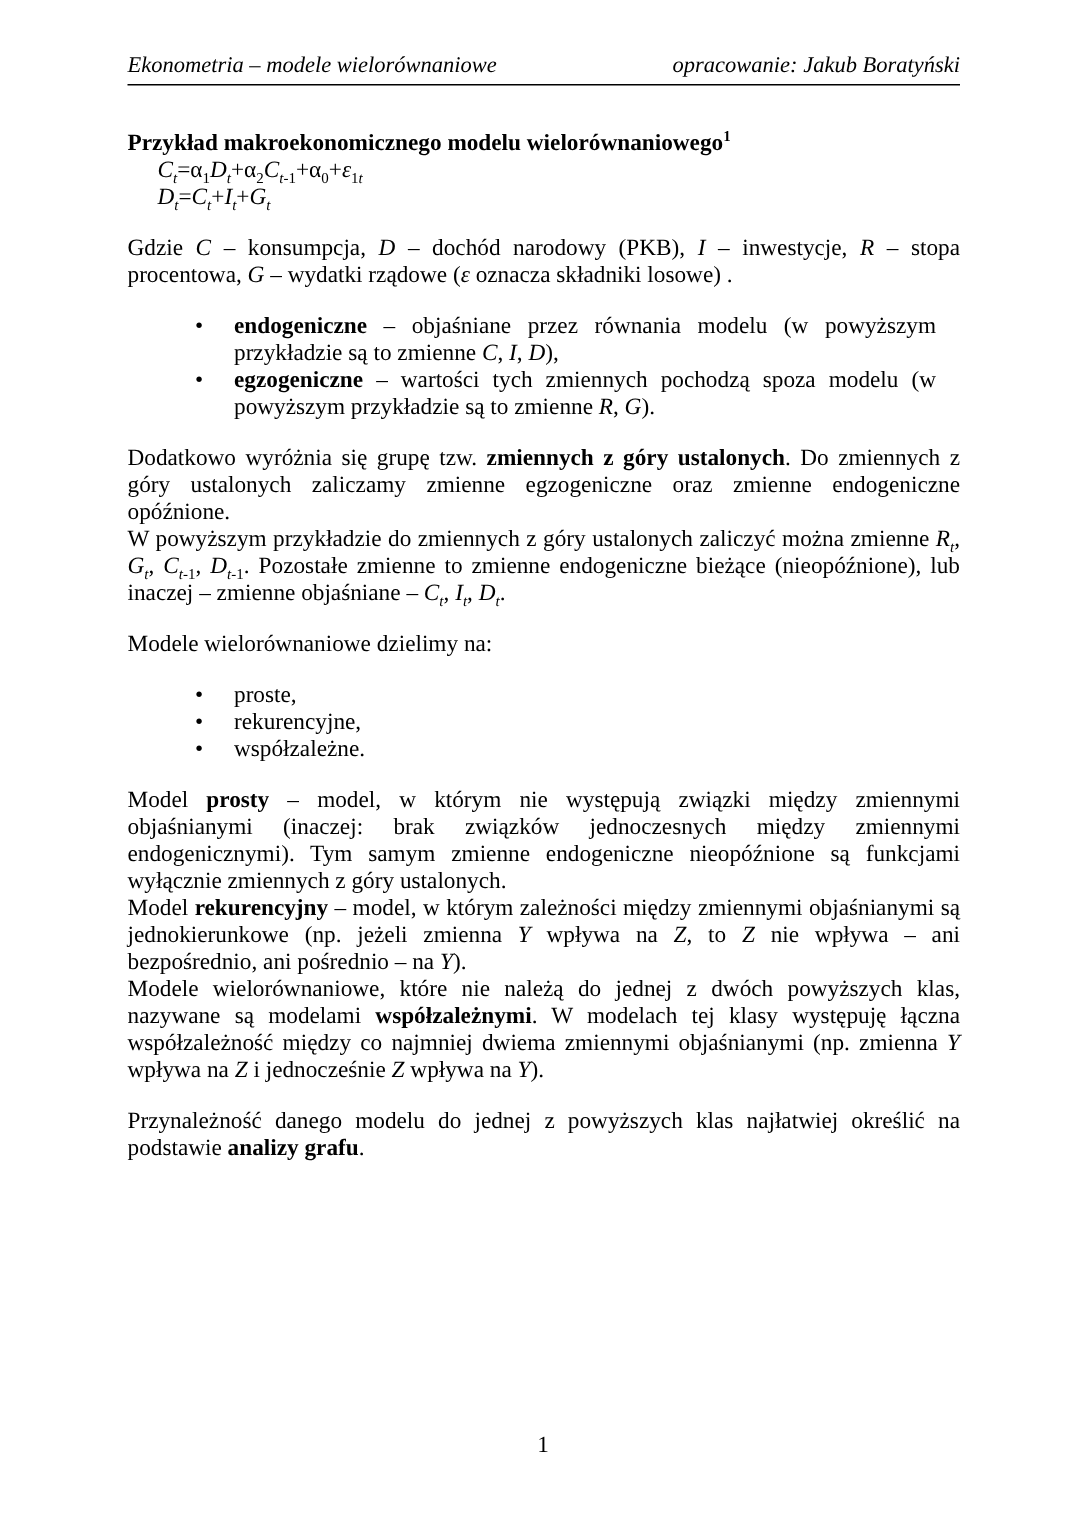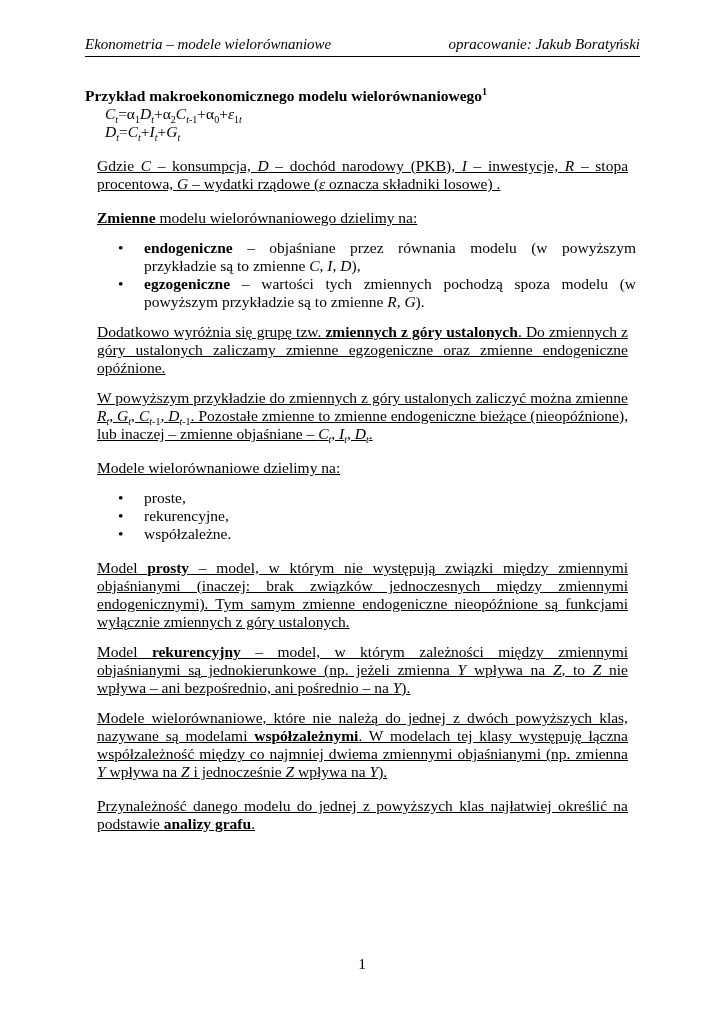--- a/index.html
+++ b/index.html
@@ -36,29 +36,28 @@
   }
   .title sup { font-size: 10px; line-height: 0; }
   .eq {
     font-size: 15.5px;
     line-height: 18px;
     white-space: nowrap;
     margin-left: 20px;
   }
   .eq sub, .para sub { font-size: 10px; line-height: 0; }
   .para {
-    margin: 12px;
+    margin: 0;
     font-size: 15.5px;
     line-height: 18px;
     text-align: justify;
-    text-decoration: underline;
   }
   .gap { margin-top: 16px; }
   .bullets {
-    margin: 4px; padding: 0;
+    margin: 16px; padding: 0;
     list-style: none;
   }
   .bullets li {
     position: relative;
     padding-left: 55px;
     font-size: 15.5px;
     line-height: 18px;
     text-align: justify;
   }
   .bullets li::before {
@@ -103,21 +102,20 @@
 
     <p class="title"><span>Przykład makroekonomicznego modelu wielorównaniowego</span><sup>1</sup></p>
 
     <div>
       <div class="eq"><i>C</i><sub><i>t</i></sub>=α<sub>1</sub><i>D</i><sub><i>t</i></sub>+α<sub>2</sub><i>C</i><sub><i>t</i>-1</sub>+α<sub>0</sub>+<i>ε</i><sub>1<i>t</i></sub></div>
       <div class="eq"><i>D</i><sub><i>t</i></sub>=<i>C</i><sub><i>t</i></sub>+<i>I</i><sub><i>t</i></sub>+<i>G</i><sub><i>t</i></sub></div>
     </div>
 
     <p class="para gap">Gdzie <i>C</i> – konsumpcja, <i>D</i> – dochód narodowy (PKB), <i>I</i> – inwestycje, <i>R</i> – stopa procentowa, <i>G</i> – wydatki rządowe (<i>ε</i> oznacza składniki losowe) .</p>
 
-    <p class="para gap"><b>Zmienne</b> modelu wielorównaniowego dzielimy na:</p>
     <ul class="bullets">
       <li><b>endogeniczne</b> – objaśniane przez równania modelu (w powyższym przykładzie są to zmienne <i>C</i>, <i>I</i>, <i>D</i>),</li>
       <li><b>egzogeniczne</b> – wartości tych zmiennych pochodzą spoza modelu (w powyższym przykładzie są to zmienne <i>R</i>, <i>G</i>).</li>
     </ul>
     <p class="para">Dodatkowo wyróżnia się grupę tzw. <b>zmiennych z góry ustalonych</b>. Do zmiennych z góry ustalonych zaliczamy zmienne egzogeniczne oraz zmienne endogeniczne opóźnione.</p>
     <p class="para">W powyższym przykładzie do zmiennych z góry ustalonych zaliczyć można zmienne <i>R</i><sub><i>t</i></sub>, <i>G</i><sub><i>t</i></sub>, <i>C</i><sub><i>t</i>-1</sub>, <i>D</i><sub><i>t</i>-1</sub>. Pozostałe zmienne to zmienne endogeniczne bieżące (nieopóźnione), lub inaczej – zmienne objaśniane – <i>C</i><sub><i>t</i></sub>, <i>I</i><sub><i>t</i></sub>, <i>D</i><sub><i>t</i></sub>.</p>
 
     <p class="para gap">Modele wielorównaniowe dzielimy na:</p>
     <ul class="bullets">
       <li>proste,</li>

